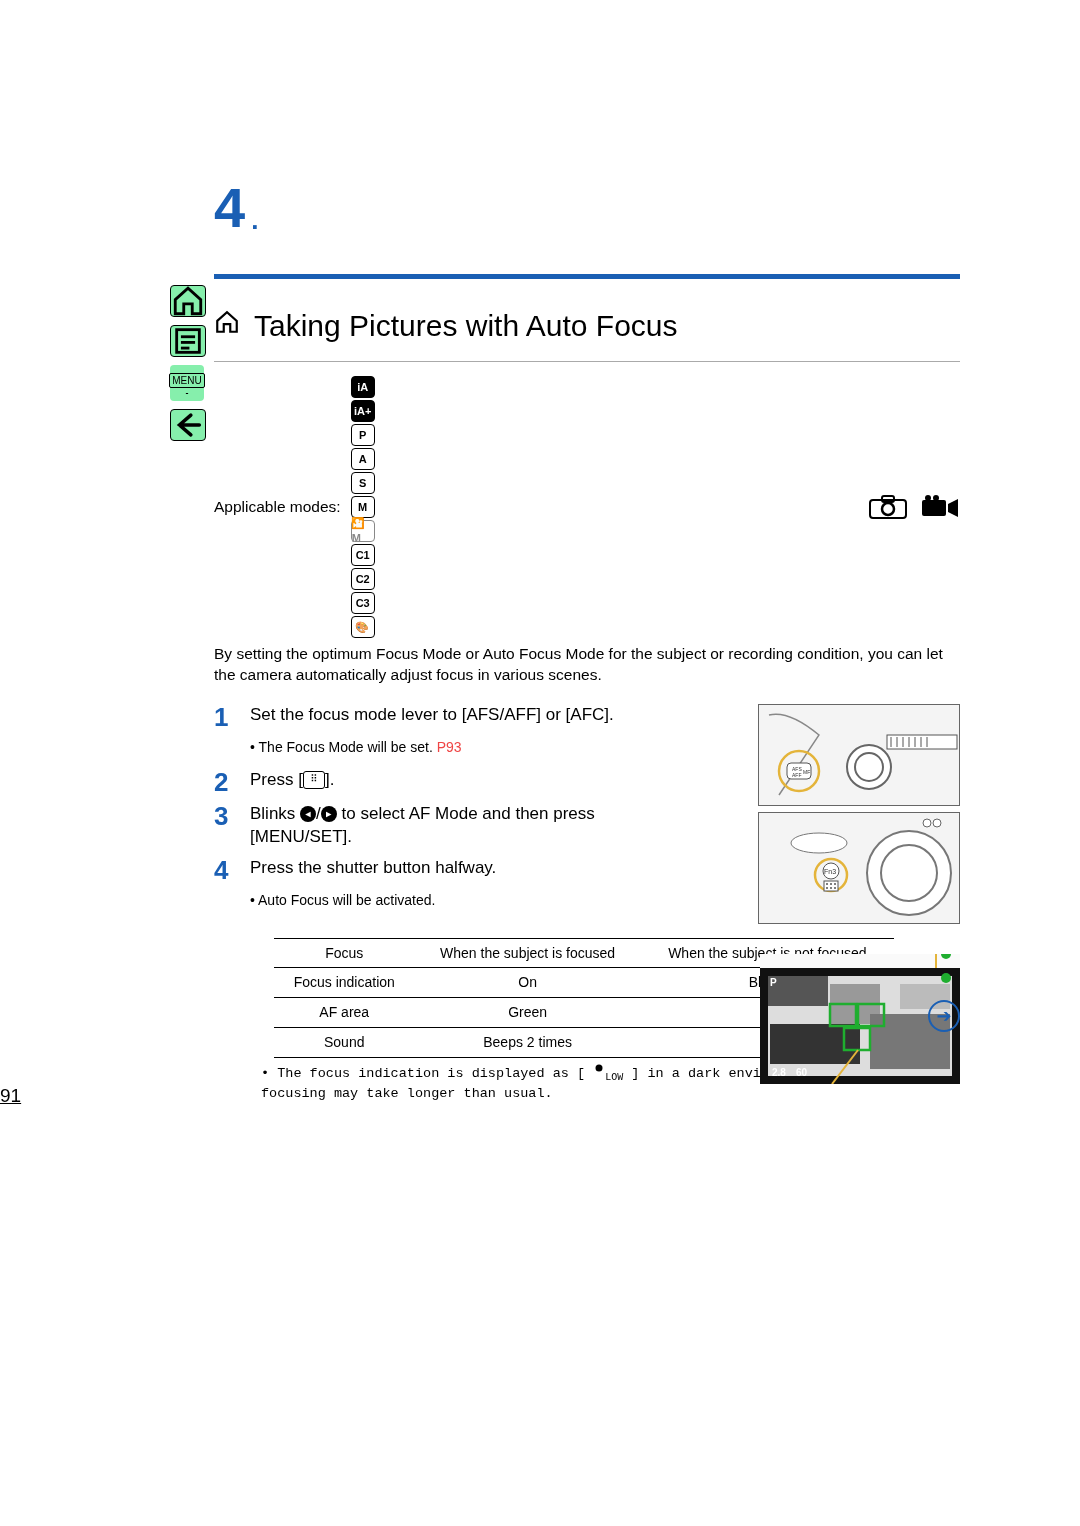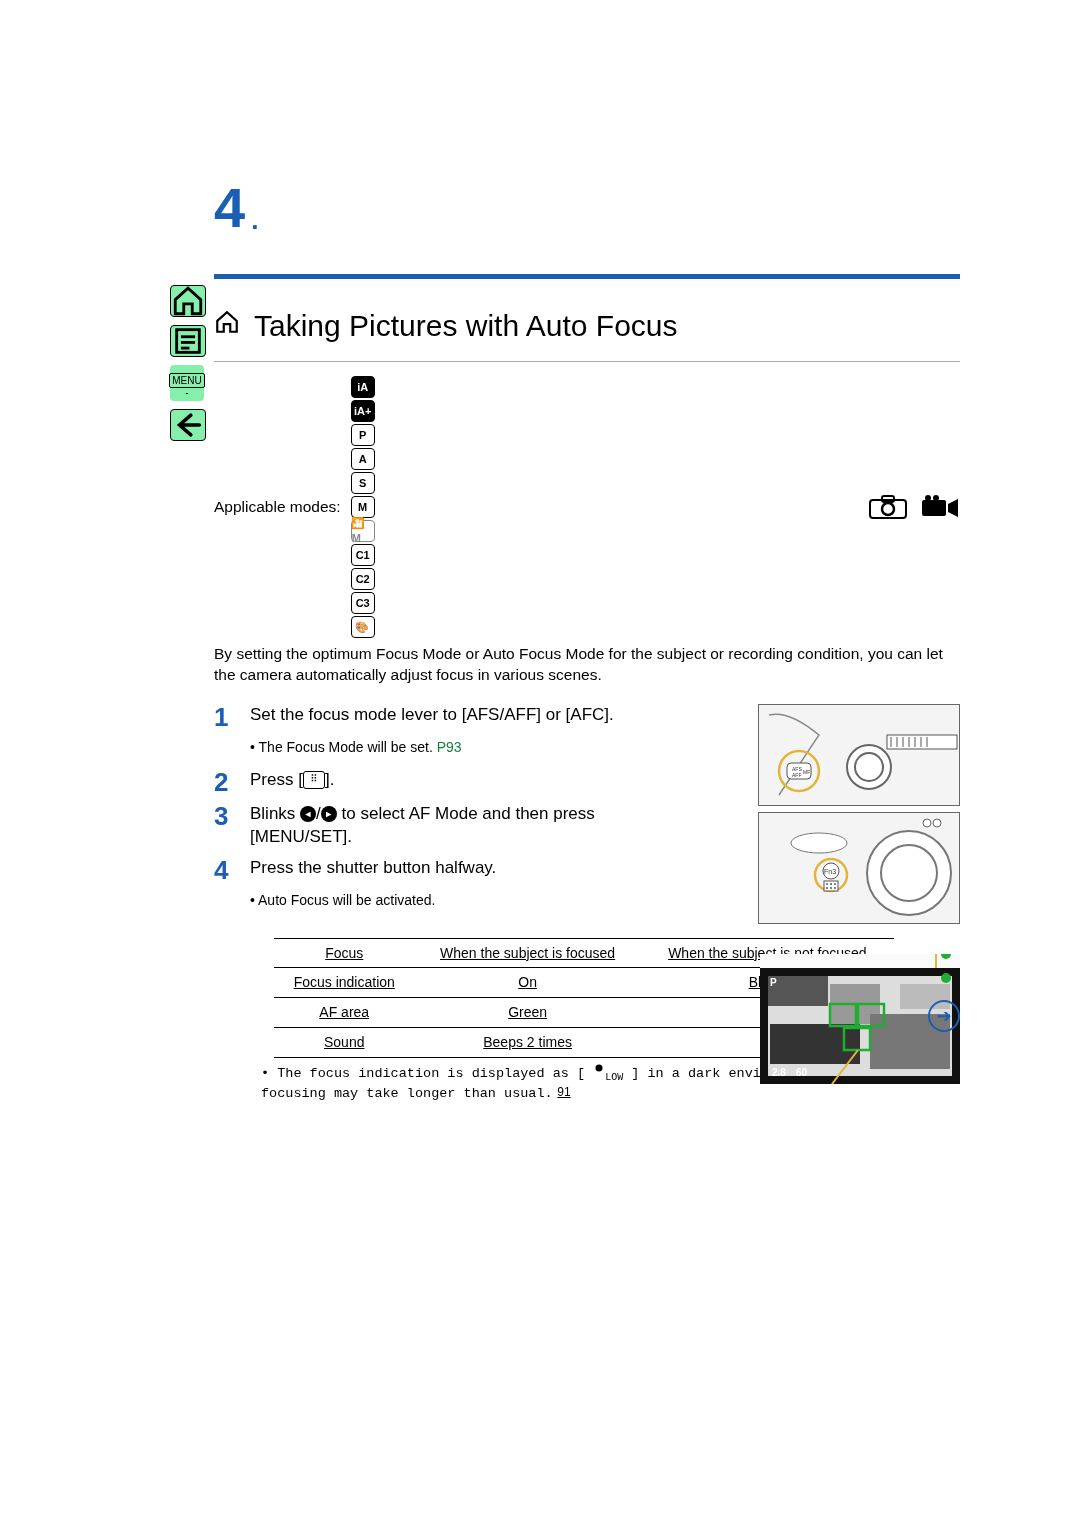--- a/index.html
+++ b/index.html
@@ -27,39 +27,39 @@
   .mb.dim{color:#888;border-color:#888;}
   .right-icons{margin-left:auto;display:flex;gap:12px;align-items:center;}
   .ricon{width:40px;height:26px;display:flex;align-items:center;justify-content:center;}
   .intro{margin:6px 0 18px 0;}
   
   .steps{position:relative;}
   .step{display:flex;gap:14px;margin-bottom:8px;}
   .stepnum{color:#1a5fb4;font-size:26px;font-weight:bold;min-width:22px;line-height:1;}
   .steptext{font-size:17px;max-width:430px;}
   .subnote{font-size:14px;margin:6px 0 12px 36px;}
-  .subnote .link{color:#15803d;}
+  .subnote .link{color:#ef4444;}
   .inline-icon{display:inline-block;width:20px;height:16px;border:1.5px solid #000;border-radius:3px;vertical-align:middle;font-size:10px;text-align:center;line-height:14px;}
   .inline-circle{display:inline-block;width:16px;height:16px;border-radius:50%;background:#000;color:#fff;font-size:9px;text-align:center;line-height:16px;vertical-align:middle;}
   
   .illus{position:absolute;right:0;width:200px;border:1px solid #666;background:#fafafa;}
   .illus1{top:0;height:100px;}
   .illus2{top:108px;height:110px;}
   .illus3{top:250px;height:130px;border:none;}
   .illus svg{width:100%;height:100%;}
   
-  .ftable{margin:28px 0 6px 60px;border-collapse:collapse;font-size:14px;width:620px;text-decoration:underline;}
+  .ftable{margin:28px 0 6px 60px;border-collapse:collapse;font-size:14px;width:620px;}
   .ftable td,.ftable th{border-top:1px solid #000;border-bottom:1px solid #000;padding:5px 10px;text-align:center;font-weight:normal;}
   .ftable th{border-top:1px solid #000;}
   .ftable tr:first-child th{border-top:1.5px solid #000;}
   .tnote{font-size:13.5px;margin:6px 0 0 47px;max-width:640px;font-family:Liberation Mono, monospace;}
   .low-icon{display:inline-block;font-size:10px;vertical-align:sub;}
   
   .arrow-circle{position:absolute;right:120px;top:1000px;width:28px;height:28px;border:2px solid #1a5fb4;border-radius:50%;display:flex;align-items:center;justify-content:center;color:#1a5fb4;font-size:18px;}
-  .pagenum{position:absolute;left:0;right:0;top:1085px;text-align:center;font-size:12px;text-decoration:underline;padding-left:48px;}
+  .pagenum{position:absolute;left:0;right:0;top:1085px;font-size:19px;text-decoration:underline;}
 </style>
 </head>
 <body>
 
 <div class="page">
 
   <div class="sidebar">
     <div class="sicon">
       <svg viewBox="0 0 24 24">
           <path d="M3 11 L12 3 L21 11 V21 H15 V14 H9 V21 H3 Z" fill="none" stroke="#000" stroke-width="2"></path>

